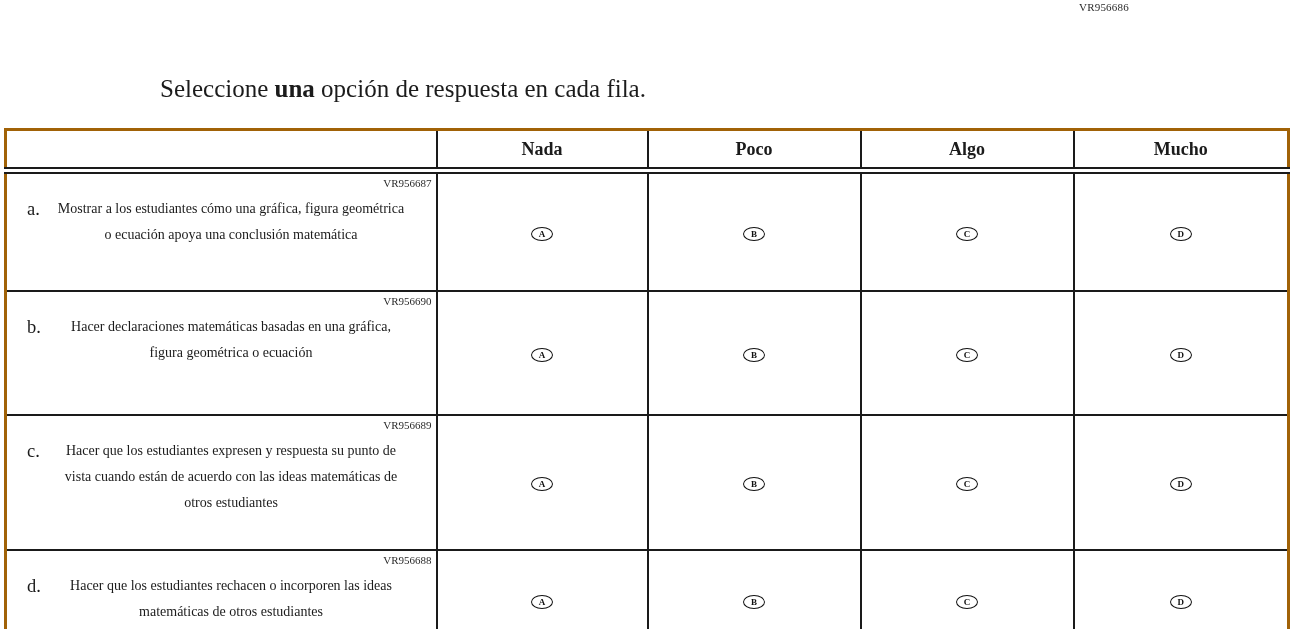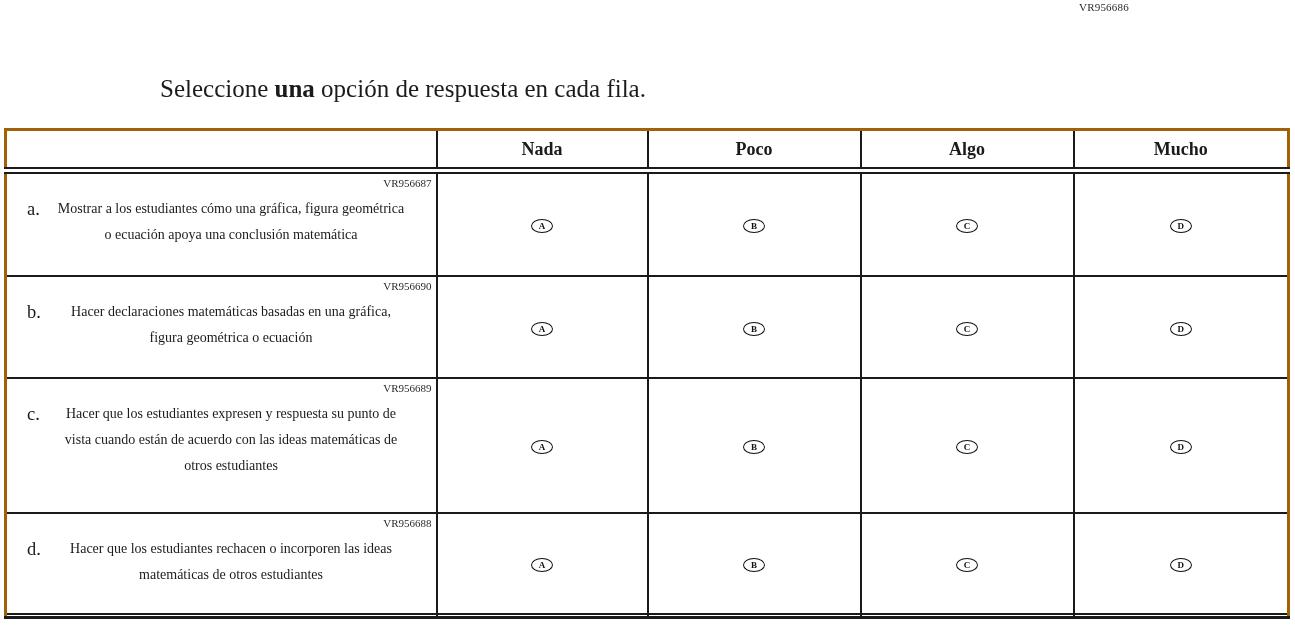--- a/index.html
+++ b/index.html
@@ -118,22 +118,22 @@
     height: 12px;
     border: 1.6px solid #111111;
     border-radius: 50%;
     font-size: 9px;
     line-height: 10px;
     font-weight: bold;
     color: #111111;
     cursor: pointer;
     box-sizing: content-box;
   }
-  tr.ra  { height: 105px; }
-  tr.rb  { height: 102px; }
+  tr.ra  { height: 120px; }
+  tr.rb  { height: 124px; }
   tr.rc  { height: 135px; }
   tr.rd  { height: 101px; }
   tr.stub { height: 4px; }
   tr.stub td { border-bottom: 3px solid #1a1a1a; }
 </style>
 </head>
 <body>
 
 <div class="sheet">
 

